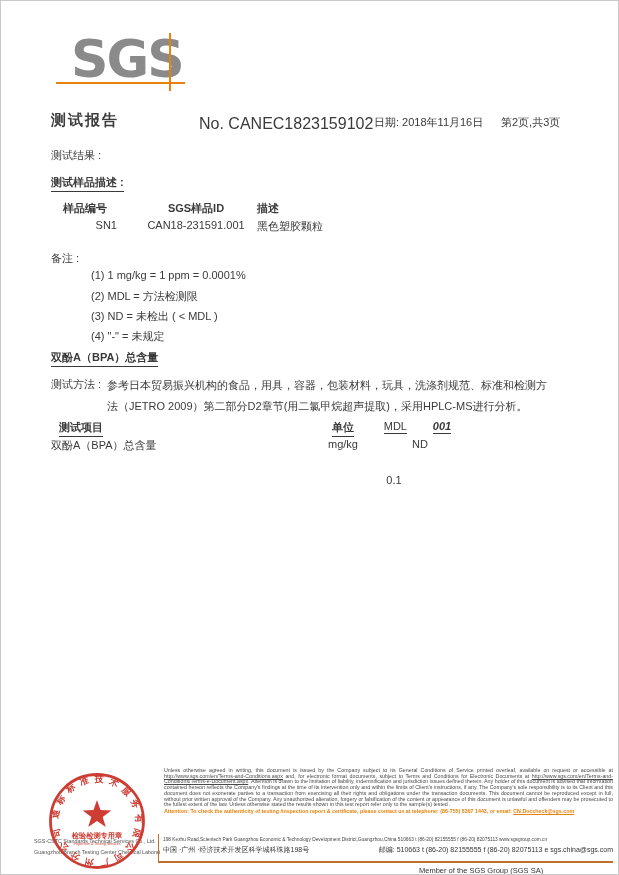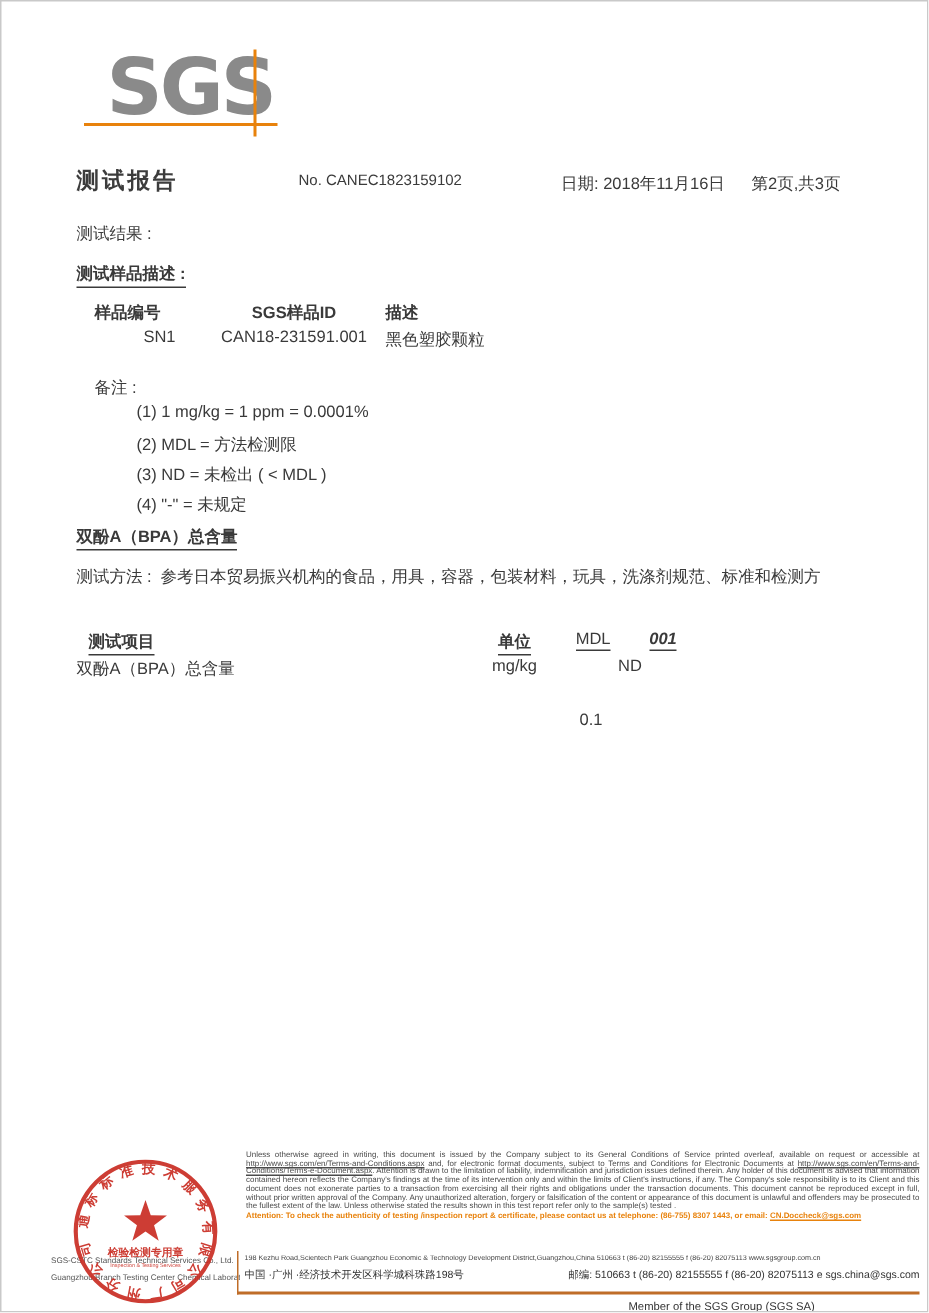--- a/index.html
+++ b/index.html
@@ -18,40 +18,40 @@
   .abs{position:absolute;}
 
   
   .logo-text{left:70px;top:33px;font-size:52px;line-height:50px;font-weight:bold;
     color:var(--logo-gray);letter-spacing:-2px;font-family:"DejaVu Sans",sans-serif;}
   .logo-hline{left:55px;top:81px;width:129px;height:2px;background:var(--accent-orange);}
   .logo-vline{left:168px;top:32px;width:2px;height:58px;background:var(--accent-orange);}
 
   
   .report-title{left:50px;top:110px;font-size:15px;font-weight:bold;letter-spacing:2px;color:#3c3c3c;}
-  .report-no{left:198px;top:114px;font-size:10px;}
+  .report-no{left:198px;top:114px;font-size:16px;}
   .report-date{left:373px;top:114px;font-size:11px;}
   .report-page{left:500px;top:114px;font-size:11px;}
 
   .label{font-size:11px;color:#3a3a3a;}
   .bold{font-weight:bold;}
   .uline{border-bottom:1px solid #3a3a3a;padding-bottom:1px;display:inline-block;}
 
   .results-label{left:50px;top:147px;}
   .sample-heading{left:50px;top:174px;}
 
   
   .st-h1{left:52px;top:200px;width:64px;text-align:center;font-weight:bold;}
   .st-h2{left:140px;top:200px;width:110px;text-align:center;font-weight:bold;}
   .st-h3{left:256px;top:200px;font-weight:bold;}
   .st-c1{left:52px;top:218px;width:64px;text-align:right;}
   .st-c2{left:140px;top:218px;width:110px;text-align:center;}
   .st-c3{left:256px;top:218px;}
 
-  .remarks-label{left:50px;top:250px;margin-left:12px;}
+  .remarks-label{left:50px;top:250px;}
   .note{left:90px;font-size:11px;}
   .note1{top:268px;}.note2{top:288px;}.note3{top:308px;}.note4{top:328px;}
 
   .bpa-heading{left:50px;top:349px;}
   .method-label{left:50px;top:376px;}
   .method-text{left:106px;top:374px;width:470px;font-size:11px;line-height:21px;}
 
   
   .rt-h-item{left:58px;top:419px;font-weight:bold;}
   .rt-h-unit{left:312px;top:419px;width:60px;text-align:center;font-weight:bold;}
@@ -112,20 +112,21 @@
   <div class="abs note note3">(3) ND = 未检出 ( &lt; MDL )</div>
   <div class="abs note note4">(4) "-" = 未规定</div>
 
   <div class="abs label bold bpa-heading">
     <span class="uline">双酚A（BPA）总含量</span>
   </div>
 
   <div class="abs label method-label">测试方法 :</div>
   <div class="abs method-text">
     <div>参考日本贸易振兴机构的食品，用具，容器，包装材料，玩具，洗涤剂规范、标准和检测方</div>
+    <div>法（JETRO 2009）第二部分D2章节(用二氯甲烷超声提取)，采用HPLC-MS进行分析。</div>
   </div>
 
   <div class="abs label rt-h-item">
     <span class="uline">测试项目</span>
   </div>
   <div class="abs label rt-h-unit">
     <span class="uline">单位</span>
   </div>
   <div class="abs label rt-h-mdl">
     <span class="uline">MDL</span>

